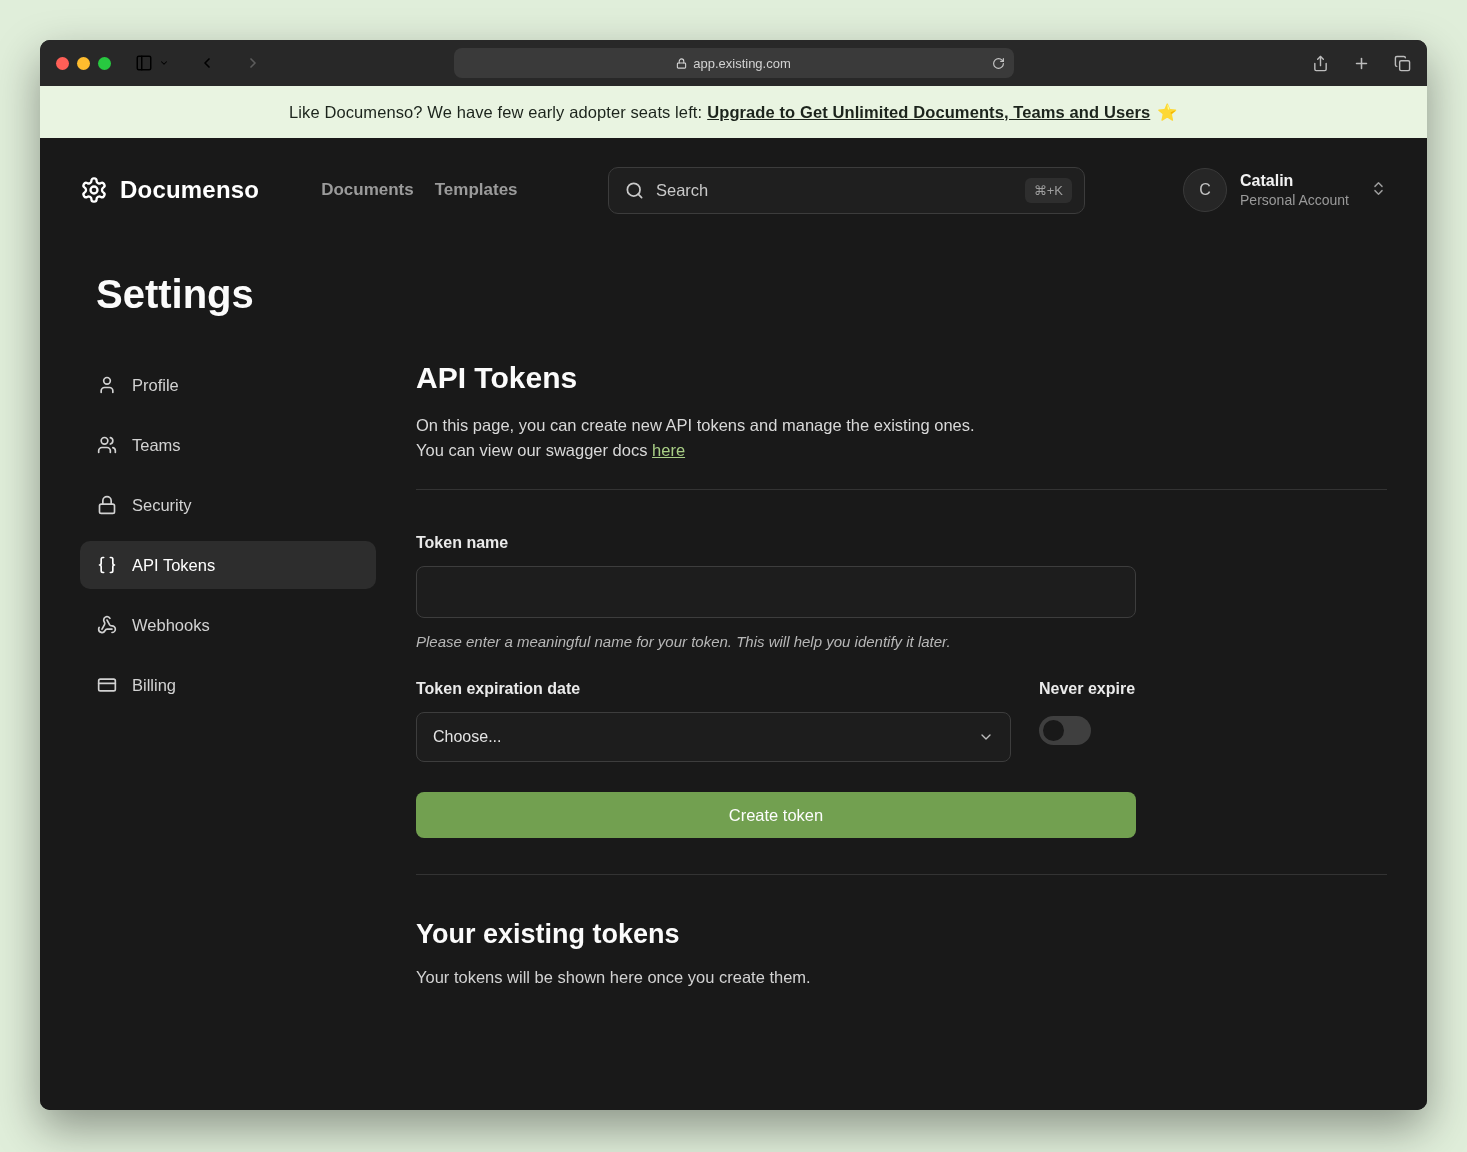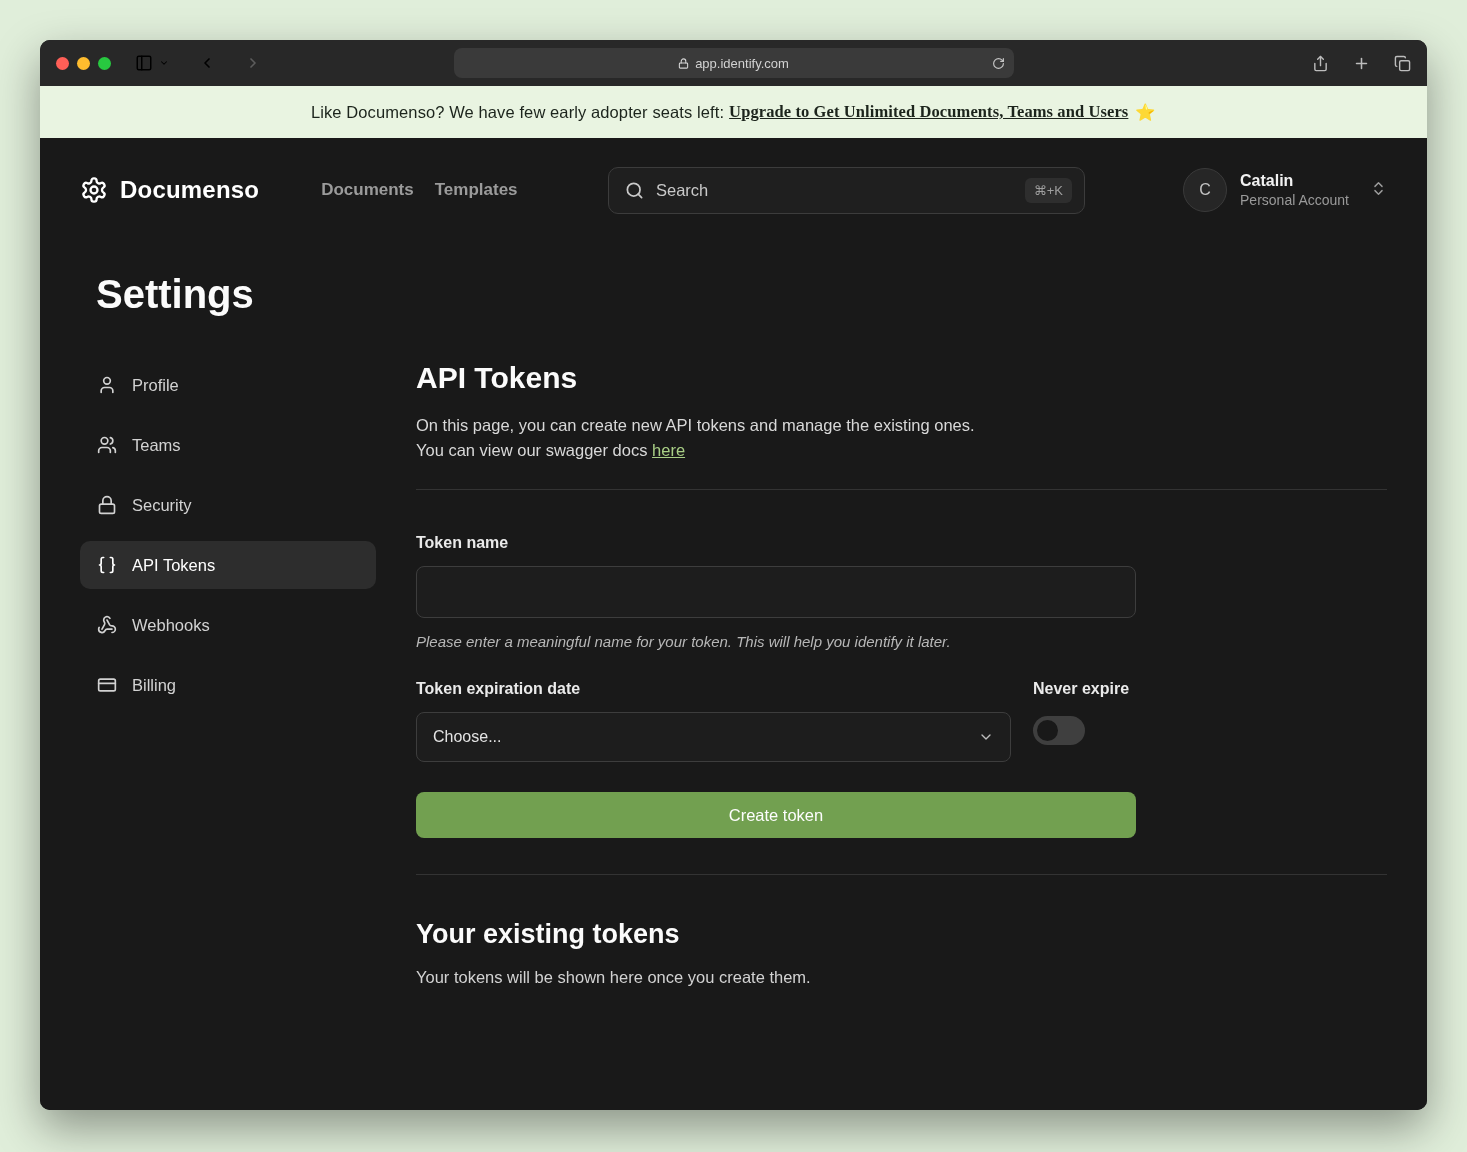--- a/index.html
+++ b/index.html
@@ -38,21 +38,21 @@
     color: #d2d2d2; font-size: 13px;
   }
   .urlbar .refresh { position: absolute; right: 9px; color: #c3c3c3; }
   .right-icons { margin-left: auto; display: flex; align-items: center; gap: 24px; color: #bdbdbd; }
   
   .banner {
     height: 52px; background: #e9f4e1; color: #1c241c; flex-shrink: 0;
     display: flex; align-items: center; justify-content: center;
     font-size: 16.5px; letter-spacing: .1px;
   }
-  .banner a { color: #1c241c; text-decoration: underline; font-weight: 600; margin-left: 5px; font-family: Liberation Serif, serif; }
+  .banner a { color: #1c241c; text-decoration: underline; font-weight: 600; margin-left: 5px; }
   .banner .star { margin-left: 7px; }
   
   .app { flex: 1; background: #191919; color: #ededed; padding: 0 40px; overflow: hidden; }
   .app-header { height: 104px; display: flex; align-items: center; position: relative; }
   .brand { display: flex; align-items: center; gap: 12px; color: #fff; }
   .brand .logo { color: #fff; display: flex; }
   .brand .brand-name { font-size: 24px; font-weight: 700; letter-spacing: .2px; }
   .top-nav { display: flex; gap: 21px; margin-left: 62px; }
   .top-nav .nav-link { color: #9b9b9b; font-size: 17px; font-weight: 600; cursor: pointer; }
   .searchbar {
@@ -92,21 +92,21 @@
   .desc a { color: #a9cf86; text-decoration: underline; cursor: pointer; }
   .rule { border: none; border-top: 1px solid #333333; margin-top: 26px; }
   .field-label { font-size: 16px; font-weight: 600; color: #eaeaea; margin-bottom: 14px; display: block; }
   .form-block { margin-top: 44px; width: 720px; }
   .text-input {
     width: 720px; height: 52px; background: #1d1d1d; border: 1px solid #3d3d3d;
     border-radius: 8px; color: #fff; font-size: 16px; padding: 0 16px; outline: none;
     font-family: "Liberation Sans", sans-serif;
   }
   .hint { font-style: italic; font-size: 15px; color: #b7b7b7; margin-top: 15px; }
-  .row2 { display: flex; margin-top: 30px; width: 720px; gap: 22px; justify-content: flex-end; }
+  .row2 { display: flex; margin-top: 30px; width: 720px; gap: 28px; justify-content: flex-end; }
   .col-exp { width: 595px; }
   .select {
     height: 50px; border: 1px solid #3d3d3d; border-radius: 8px; background: #1d1d1d;
     display: flex; align-items: center; justify-content: space-between; padding: 16px 16px;
     color: #e3e3e3; font-size: 16px; cursor: pointer;
   }
   .select .chev { color: #bdbdbd; display: flex; }
   .col-never { flex: 1; }
   .toggle {
     margin-top: 18px; width: 52px; height: 29px; border-radius: 999px; background: #3f3f3f;
@@ -160,21 +160,21 @@
           </svg>
       </span>
     </div>
     <div class="urlbar">
       <span style="display:flex;">
         <svg width="11" height="11" viewBox="0 0 24 24" fill="none" stroke="currentColor" stroke-width="2.4" stroke-linecap="round" stroke-linejoin="round">
             <rect width="18" height="11" x="3" y="11" rx="2"></rect>
             <path d="M7 11V7a5 5 0 0 1 10 0v4"></path>
           </svg>
       </span>
-      <span>app.identify.com</span>
+      <span>app.existing.com</span>
       <span class="refresh chrome-btn">
         <svg width="13" height="13" viewBox="0 0 24 24" fill="none" stroke="currentColor" stroke-width="2.2" stroke-linecap="round" stroke-linejoin="round">
             <path d="M21 12a9 9 0 1 1-9-9c2.52 0 4.93 1 6.74 2.74L21 8"></path>
             <path d="M21 3v5h-5"></path>
           </svg>
       </span>
     </div>
     <div class="right-icons">
       <span class="chrome-btn">
         <svg width="17" height="17" viewBox="0 0 24 24" fill="none" stroke="currentColor" stroke-width="2" stroke-linecap="round" stroke-linejoin="round">

